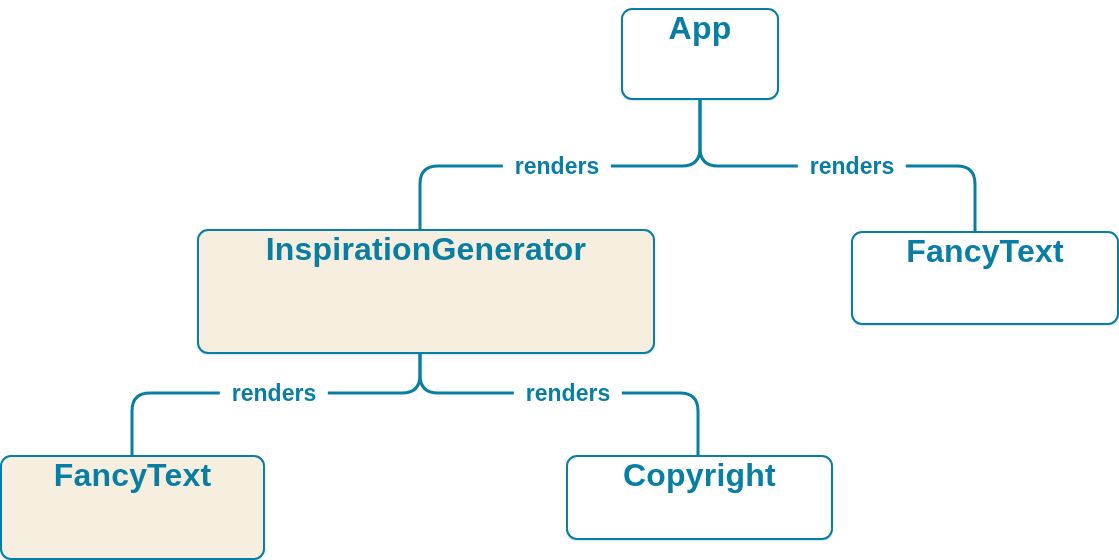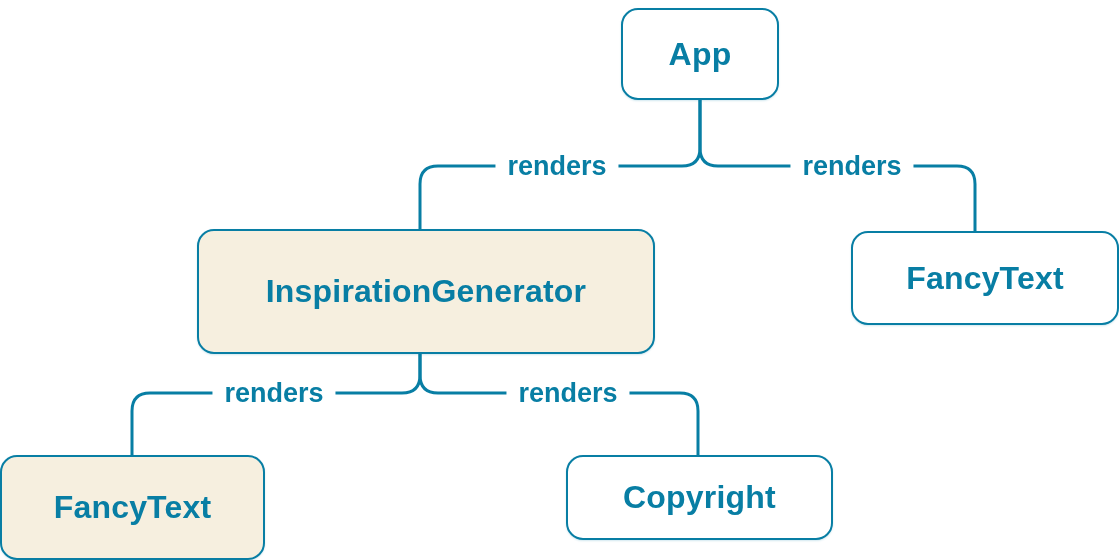--- a/index.html
+++ b/index.html
@@ -25,41 +25,40 @@
   .edges-svg path {
     fill: none;
     stroke: #087ea4;
     stroke-width: 3;
     stroke-linecap: round;
   }
   .node {
     position: absolute;
     box-sizing: border-box;
     display: flex;
-    align-items: center;
     justify-content: center;
     border: 2px solid #087ea4;
-    border-radius: 17px;
+    border-radius: 11px;
     background: #ffffff;
     box-shadow: 0 1px 2px rgba(8, 126, 164, 0.18);
     color: #087ea4;
     font-size: 32px;
     font-weight: 600;
     letter-spacing: 0.2px;
   }
   .node.highlight {
     background: #f6efdf;
   }
   .edge-label {
     position: absolute;
     transform: translate(-50%, -50%);
     background: #ffffff;
     padding: 2px 12px;
     color: #087ea4;
-    font-size: 27px;
+    font-size: 23px;
     font-weight: 600;
     white-space: nowrap;
     line-height: 1;
   }
 </style>
 </head>
 <body>
 
 <div class="canvas">
 

